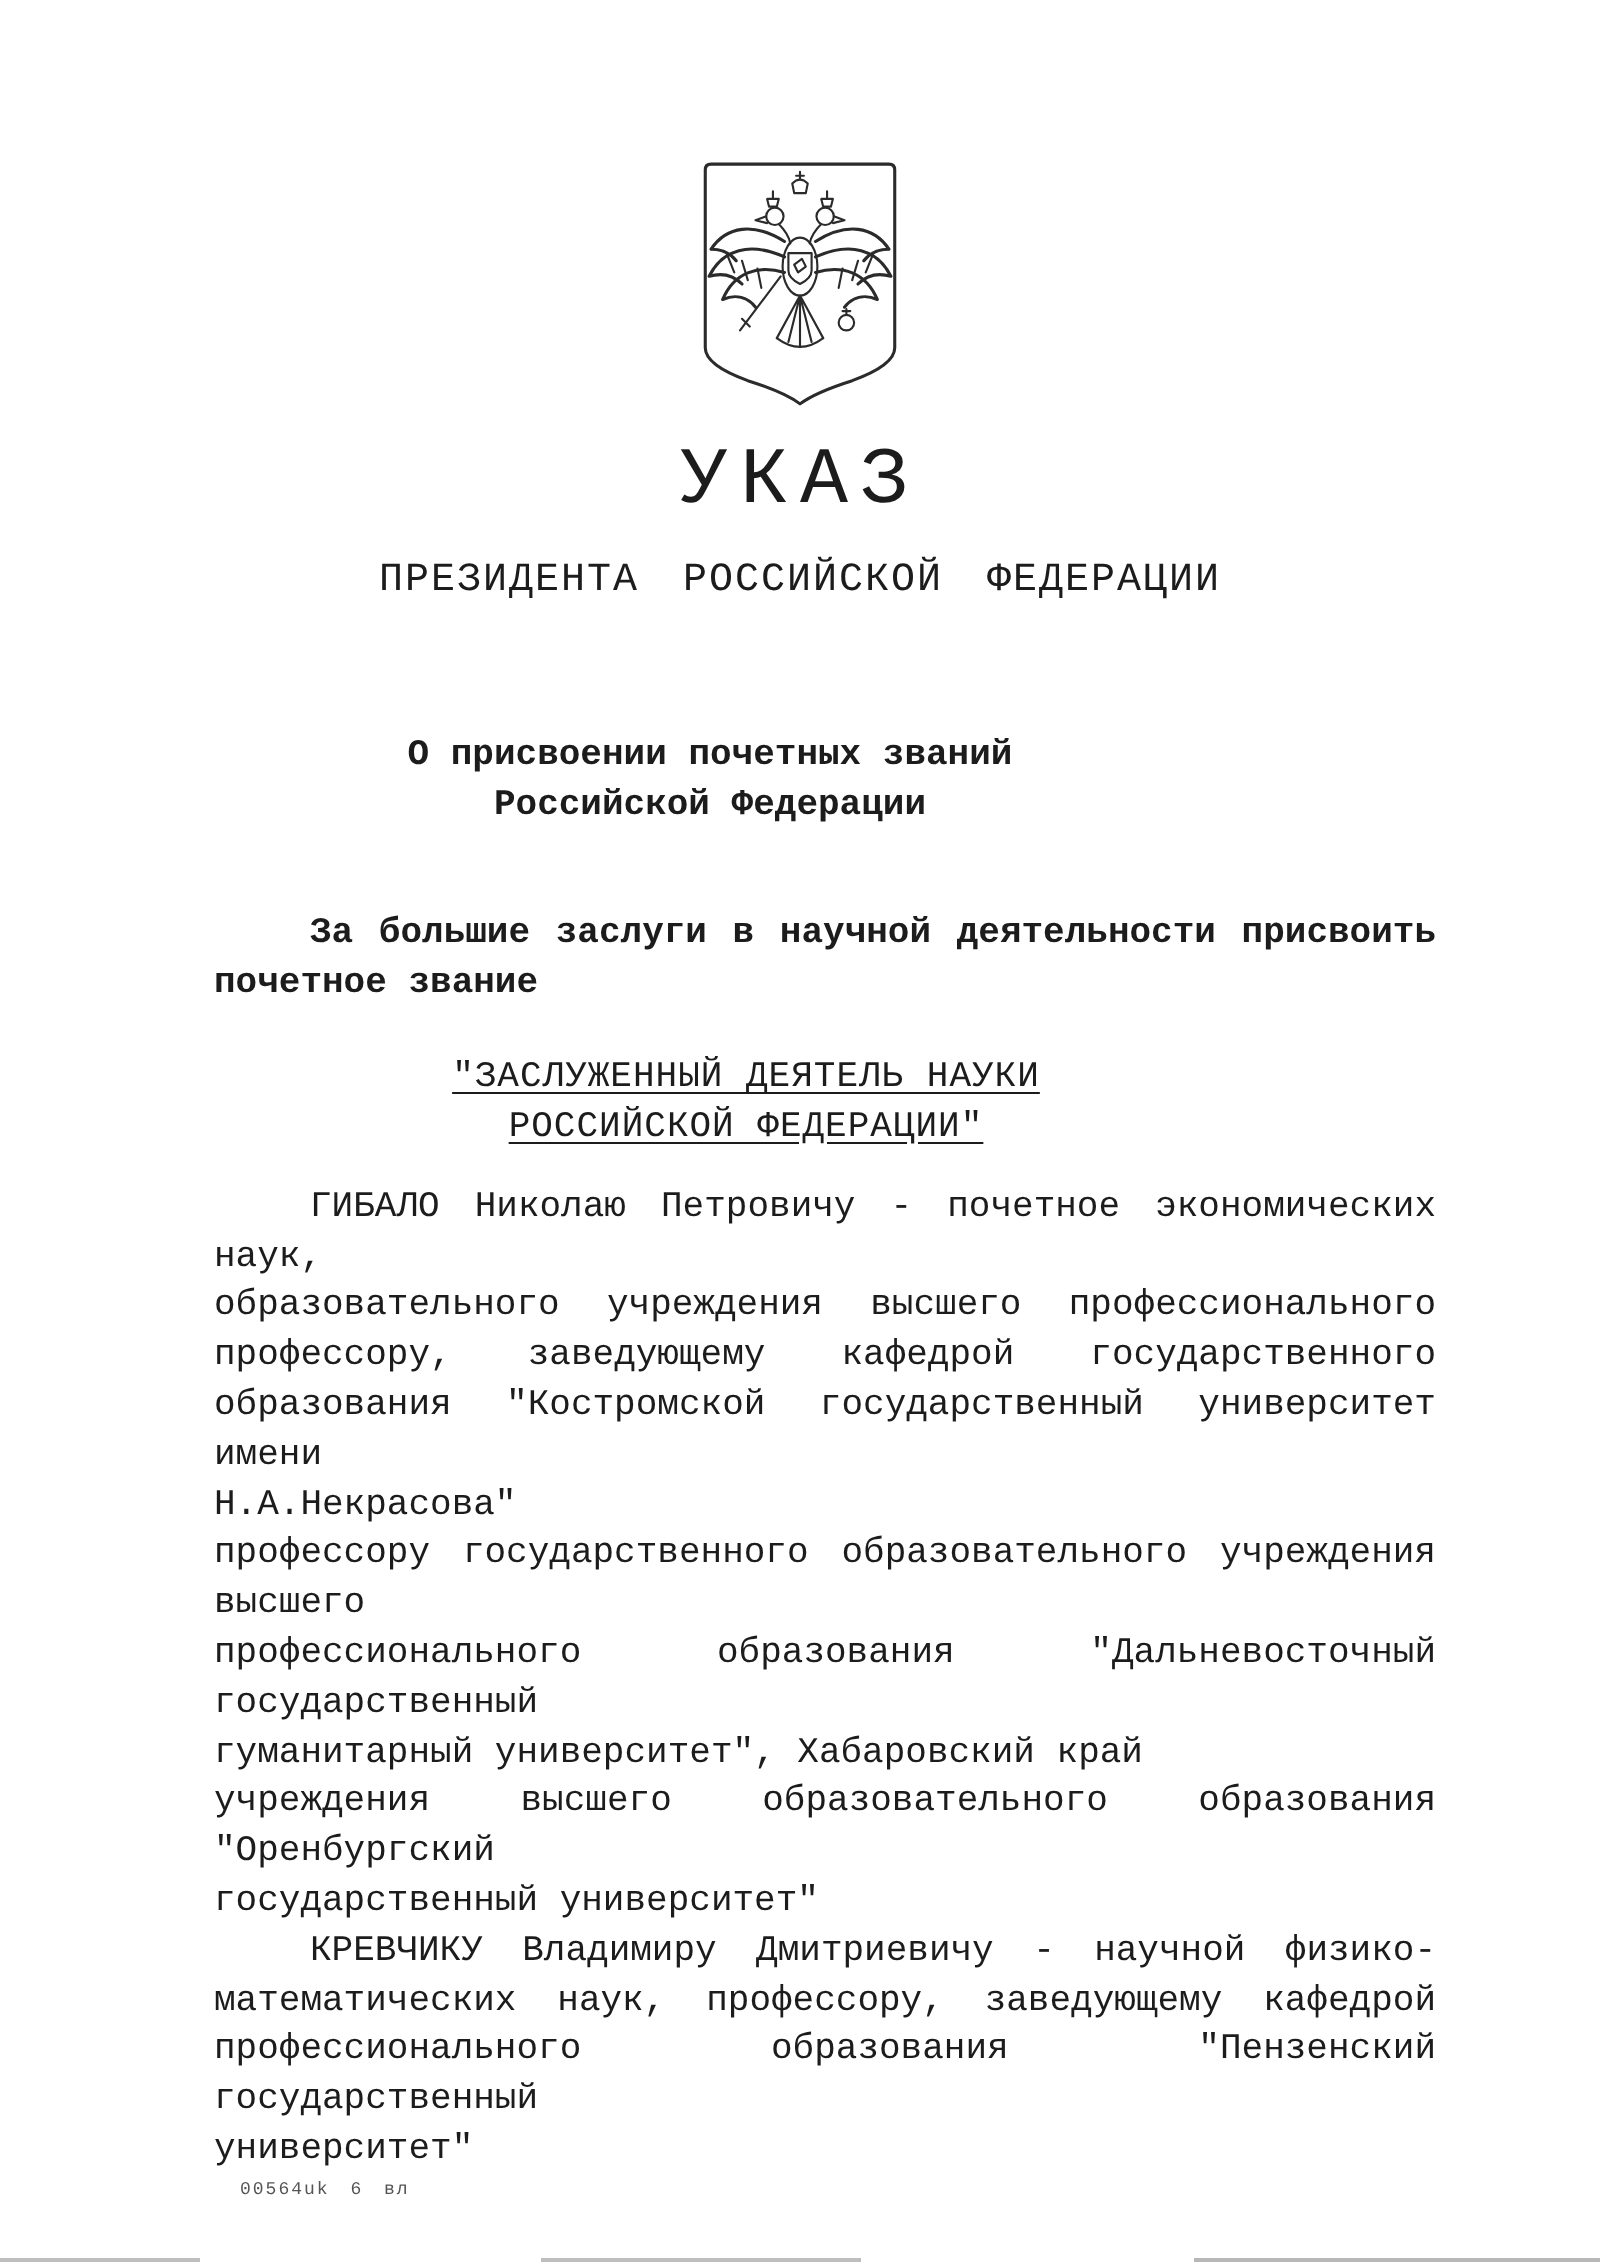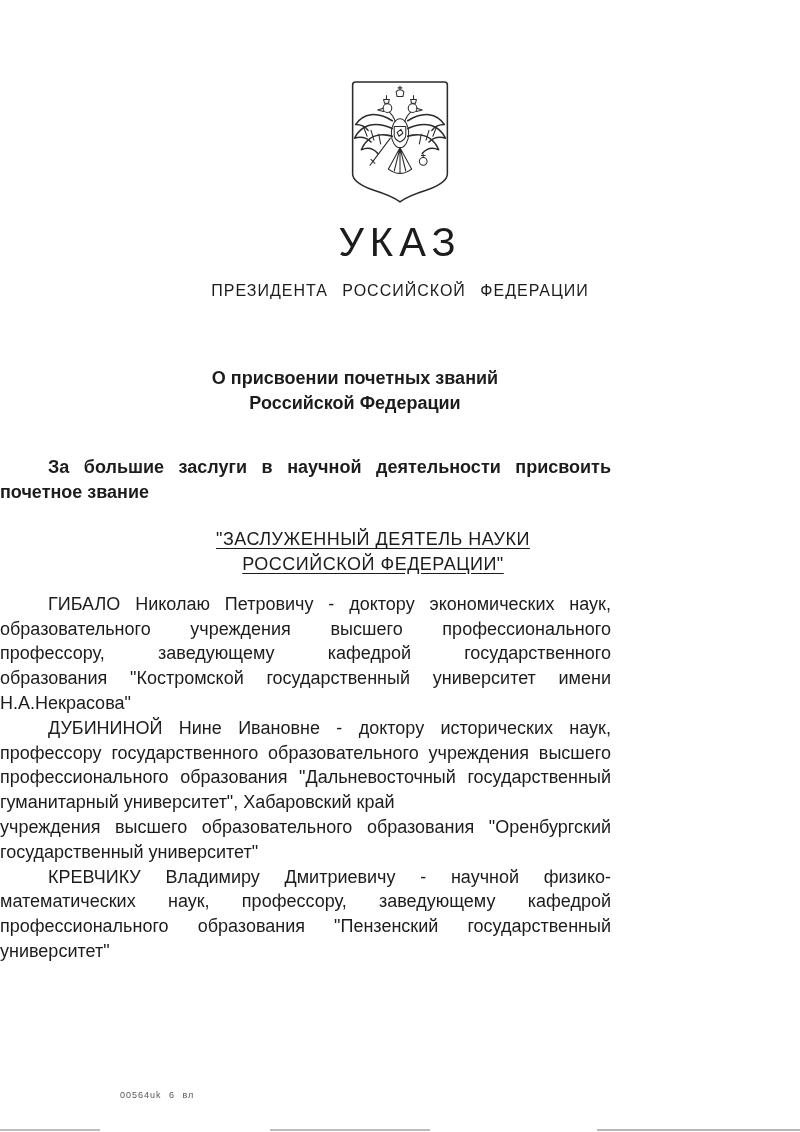--- a/index.html
+++ b/index.html
@@ -1,40 +1,40 @@
 <!DOCTYPE html>
 <html><head>
 <meta charset="utf-8">
 <style>
   html,body{margin:0;padding:0;background:#ffffff;}
   .page{
     position:relative;
     width:800px;height:1132px;
     background:#ffffff;
     overflow:hidden;
-    font-family:Liberation Sans, sans-serif;
+    font-family:Liberation Mono, monospace;
     color:#1c1c1c;
   }
   
   .crest{display:block;margin:78px auto 0;width:116px;height:128px;}
   
   .title{
     margin-top:14px;line-height:44px;font-size:40px;
     letter-spacing:6px;text-align:center;font-weight:400;
   }
   .issuer{
-    margin-top:12px;line-height:30px;font-size:16px;
+    margin-top:12px;line-height:30px;font-size:20px;
     letter-spacing:1px;word-spacing:9px;text-align:center;font-weight:400;
   }
   .subject{
     margin-top:60px;line-height:25px;font-size:18px;font-weight:700;
     text-align:center;transform:translateX(-45px);
   }
   
-  .col{width:611px;}
+  .col{margin-left:107px;width:611px;}
   .preamble{margin-top:39px;font-weight:700;}
   .bodytext{margin-top:15px;}
   .line{font-size:18px;line-height:24.8px;white-space:nowrap;}
   .preamble .line{line-height:25.8px;white-space:normal;}
   .jl{text-align:justify;text-align-last:justify;white-space:normal;}
   .ll{text-align:left;}
   .ind{text-indent:48px;}
   .honorary{
     margin-top:21px;line-height:26px;font-size:18px;font-weight:400;
     text-align:center;transform:translateX(-27px);letter-spacing:0.5px;
@@ -117,29 +117,28 @@
   </div>
 
   <div class="honorary">
     <div class="line"><span class="u">"ЗАСЛУЖЕННЫЙ ДЕЯТЕЛЬ НАУКИ</span></div>
     <div class="line"><span class="u">РОССИЙСКОЙ ФЕДЕРАЦИИ"</span></div>
   </div>
 
   <div class="col bodytext">
 
     <div class="recipient">
-      <div class="line jl ind">ГИБАЛО Николаю Петровичу - доктору экономических наук,</div>
+      <div class="line jl ind">ГИБАЛО Николаю Петровичу - почетное экономических наук,</div>
       <div class="line jl">образовательного учреждения высшего профессионального</div>
       <div class="line jl">профессору, заведующему кафедрой государственного</div>
       <div class="line jl">образования "Костромской государственный университет имени</div>
       <div class="line ll">Н.А.Некрасова"</div>
     </div>
 
     <div class="recipient">
-      <div class="line jl ind">ДУБИНИНОЙ Нине Ивановне - доктору исторических наук,</div>
       <div class="line jl">профессору государственного образовательного учреждения высшего</div>
       <div class="line jl">профессионального образования "Дальневосточный государственный</div>
       <div class="line ll">гуманитарный университет", Хабаровский край</div>
     </div>
 
     <div class="recipient">
       <div class="line jl">учреждения высшего образовательного образования "Оренбургский</div>
       <div class="line ll">государственный университет"</div>
     </div>
 

